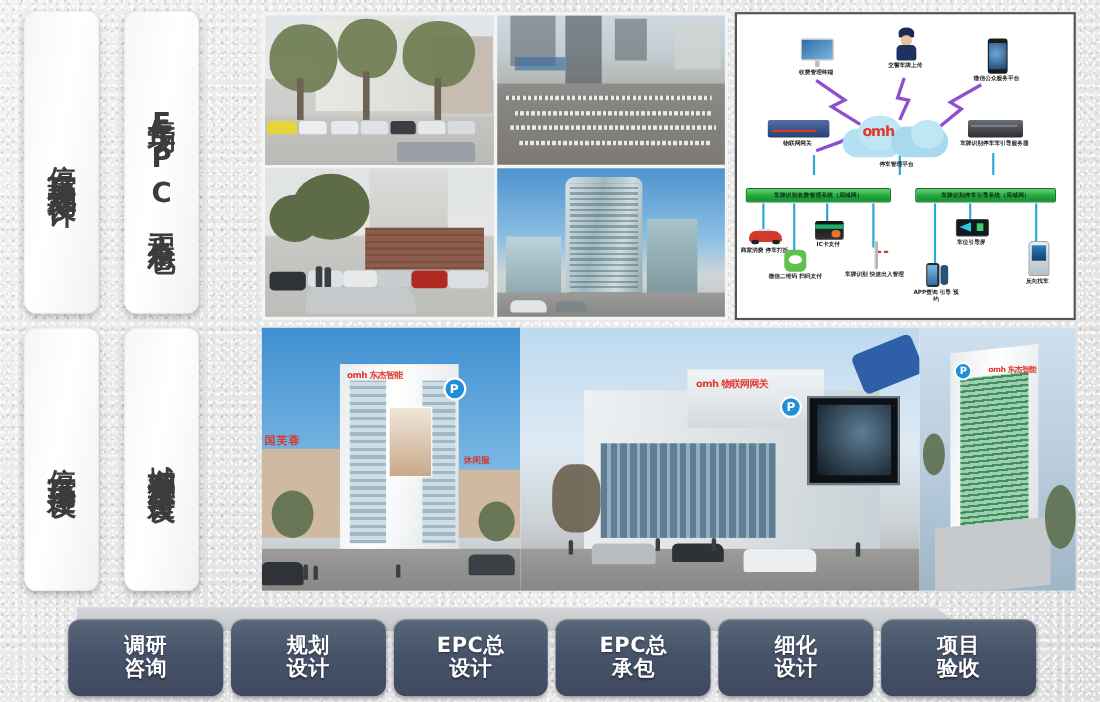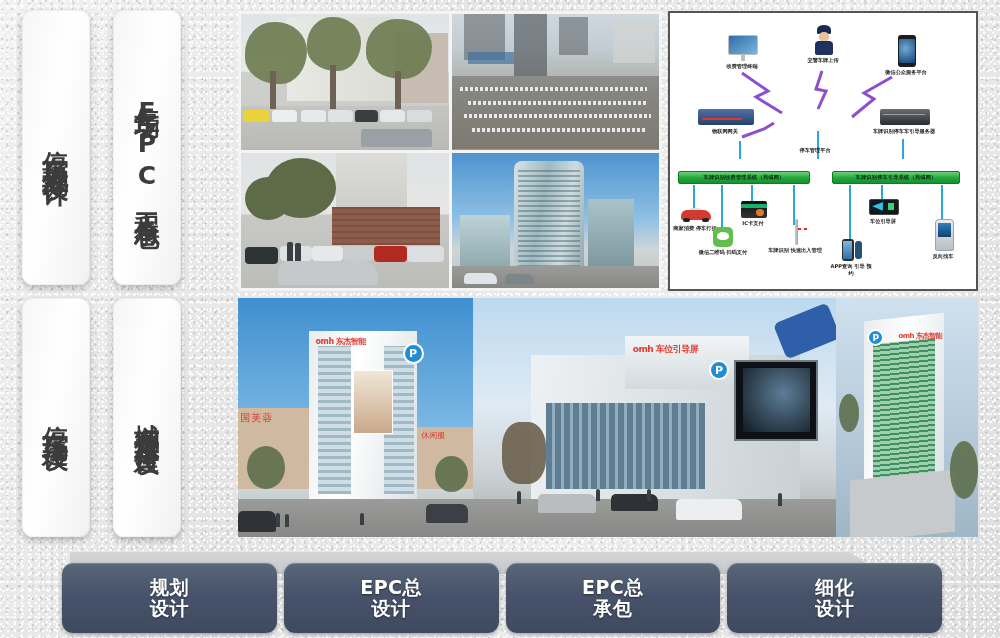--- a/index.html
+++ b/index.html
@@ -157,21 +157,21 @@
   .render{position:relative;overflow:hidden;}
   #render-0{width:235px;background:linear-gradient(#3f8fd0 0%,#7cb8e4 55%,#cfd8dc 78%,#b9b9b4 100%);}
   #render-1{width:363px;background:linear-gradient(#bcd9ef 0%,#dfeaf3 45%,#cdd4d8 72%,#a9aaa6 100%);}
   #render-2{width:142px;background:linear-gradient(#cfe0ee 0%,#b9cddd 50%,#9fb6c6 100%);}
   .rb-tower{position:absolute;background:linear-gradient(100deg,#e8ecee 0%,#ffffff 40%,#dbe1e4 100%);}
   .rb-glass{position:absolute;background:repeating-linear-gradient(0deg,#9fb9c6 0 3px,#cfdde4 3px 7px);}
   .rb-green{position:absolute;background:repeating-linear-gradient(0deg,#3f8f62 0 2px,#9fd0ae 2px 5px);}
   .p-badge{position:absolute;border-radius:50%;background:#1f8ed6;border:2px solid #fff;
     color:#fff;font-size:11px;font-weight:700;display:flex;align-items:center;justify-content:center;}
   .logo-omh{position:absolute;color:#e03a2f;font-size:8px;font-weight:700;letter-spacing:-.5px;white-space:nowrap;}
-  .logo-cn{position:absolute;color:#d23a2f;font-size:5px;font-weight:400;white-space:nowrap;margin-top:17px;}
+  .logo-cn{position:absolute;color:#d23a2f;font-size:5px;font-weight:700;white-space:nowrap;}
   .led-board{position:absolute;background:#0d1116;border:2px solid #6f7a82;}
   .led-board:after{content:"";position:absolute;inset:8%;background:radial-gradient(circle at 60% 40%,#5d7d96,#101a22);}
   .ad-board{position:absolute;background:linear-gradient(#f0e6d8,#c9a88a);border:1px solid #fff;}
   .r-road{position:absolute;left:0;bottom:0;width:100%;height:16%;background:linear-gradient(#9b9c99,#878885);}
   .r-car{position:absolute;border-radius:5px 7px 2px 2px;}
   .r-tree{position:absolute;border-radius:50%;background:#5d6f4c;opacity:.9;}
   .r-person{position:absolute;background:#3a3f46;border-radius:2px 2px 0 0;}
   .r-shop{position:absolute;background:#cfb9a0;}
 
   
@@ -291,20 +291,27 @@
       <line x1="24" y1="172" x2="24" y2="196" stroke="#2aa8d8" stroke-width="2"></line>
       <line x1="52" y1="172" x2="52" y2="216" stroke="#2aa8d8" stroke-width="2"></line>
       <line x1="82" y1="172" x2="82" y2="192" stroke="#2aa8d8" stroke-width="2"></line>
       <line x1="124" y1="172" x2="124" y2="212" stroke="#2aa8d8" stroke-width="2"></line>
 
       <line x1="212" y1="172" x2="212" y2="190" stroke="#2aa8d8" stroke-width="2"></line>
       <line x1="180" y1="172" x2="180" y2="232" stroke="#2aa8d8" stroke-width="2"></line>
       <line x1="272" y1="172" x2="272" y2="216" stroke="#2aa8d8" stroke-width="2"></line>
     </svg>
 
+    <div class="cloud" style="left:96px;top:92px;width:96px;height:40px;">
+      <div style="position:absolute;left:0;top:12px;width:54px;height:26px;background:#b3e0f2;border-radius:14px;"></div>
+      <div style="position:absolute;left:14px;top:0;width:40px;height:32px;background:#bfe6f5;border-radius:50%;"></div>
+      <div style="position:absolute;left:44px;top:10px;width:52px;height:28px;background:#a8d9ee;border-radius:14px;"></div>
+      <div style="position:absolute;left:62px;top:4px;width:30px;height:26px;background:#bfe6f5;border-radius:50%;"></div>
+      <div style="position:absolute;left:18px;top:8px;color:#e2382b;font-size:13px;font-weight:700;letter-spacing:-1px;">omh</div>
+    </div>
     <div class="dg-node" style="left:110px;top:134px;width:70px;">
       <div class="dg-label">停车管理平台</div>
     </div>
 
     <div class="dg-node" style="left:40px;top:22px;width:64px;">
       <div class="g-monitor" style="position:relative;left:18px;width:30px;height:26px;">
         <div class="scr"></div>
           <div class="stand"></div>
       </div>
       <div class="dg-label" style="margin-top:2px;">收费管理终端</div>
@@ -412,21 +419,21 @@
       <div class="r-person" style="left:20%;bottom:4%;width:4px;height:13px;"></div>
       <div class="r-person" style="left:52%;bottom:5%;width:4px;height:12px;"></div>
       <div class="r-car" style="left:80%;bottom:6%;width:18%;height:8%;background:#3c4046;"></div>
       <div class="r-car" style="left:0%;bottom:2%;width:16%;height:9%;background:#2f3337;"></div>
     </div>
 
     <div class="render" id="render-1">
       <div class="rb-tower" style="left:16%;top:24%;width:74%;height:60%;background:linear-gradient(100deg,#eef1f3,#c9d1d6);"></div>
       <div class="rb-glass" style="left:20%;top:44%;width:44%;height:36%;background:repeating-linear-gradient(90deg,#5f7d93 0 6px,#91adbe 6px 9px);"></div>
       <div class="rb-tower" style="left:42%;top:16%;width:34%;height:22%;background:linear-gradient(#f2f5f6,#d2dade);"></div>
-      <div class="logo-omh" style="left:44%;top:19%;font-size:9px;">omh 车位引导屏</div>
+      <div class="logo-omh" style="left:44%;top:19%;font-size:9px;">omh 物联网网关</div>
       <div class="led-board" style="left:72%;top:26%;width:22%;height:32%;"></div>
       <div class="p-badge" style="left:65%;top:26%;width:16px;height:16px;">P</div>
       <div style="position:absolute;left:84%;top:6%;width:16%;height:16%;background:#2f5fa8;transform:rotate(-22deg);border-radius:6px;"></div>
       <div class="r-road"></div>
       <div class="r-tree" style="left:8%;top:52%;width:12%;height:26%;border-radius:40%;background:#6a5f4e;"></div>
       <div class="r-car" style="left:18%;bottom:10%;width:16%;height:8%;background:#b9bdc0;"></div>
       <div class="r-car" style="left:38%;bottom:11%;width:13%;height:7%;background:#2e3236;"></div>
       <div class="r-car" style="left:56%;bottom:7%;width:18%;height:9%;background:#eceeef;"></div>
       <div class="r-person" style="left:12%;bottom:14%;width:4px;height:13px;"></div>
       <div class="r-person" style="left:34%;bottom:15%;width:4px;height:12px;"></div>
@@ -441,23 +448,27 @@
       <div class="p-badge" style="left:22%;top:13%;width:13px;height:13px;font-size:9px;">P</div>
       <div style="position:absolute;left:10%;bottom:0;width:74%;height:26%;background:#c6cacd;transform:skewY(-6deg);"></div>
       <div class="r-tree" style="left:80%;top:60%;width:20%;height:24%;"></div>
       <div class="r-tree" style="left:2%;top:40%;width:14%;height:16%;"></div>
     </div>
   </div>
 
   <div id="process-band"></div>
 
   <div id="process-row">
+    <div class="step">调研
+咨询</div>
     <div class="step">规划
 设计</div>
     <div class="step">EPC总
 设计</div>
     <div class="step">EPC总
 承包</div>
     <div class="step">细化
 设计</div>
+    <div class="step">项目
+验收</div>
   </div>
 
 </div>
 
 </body></html>

